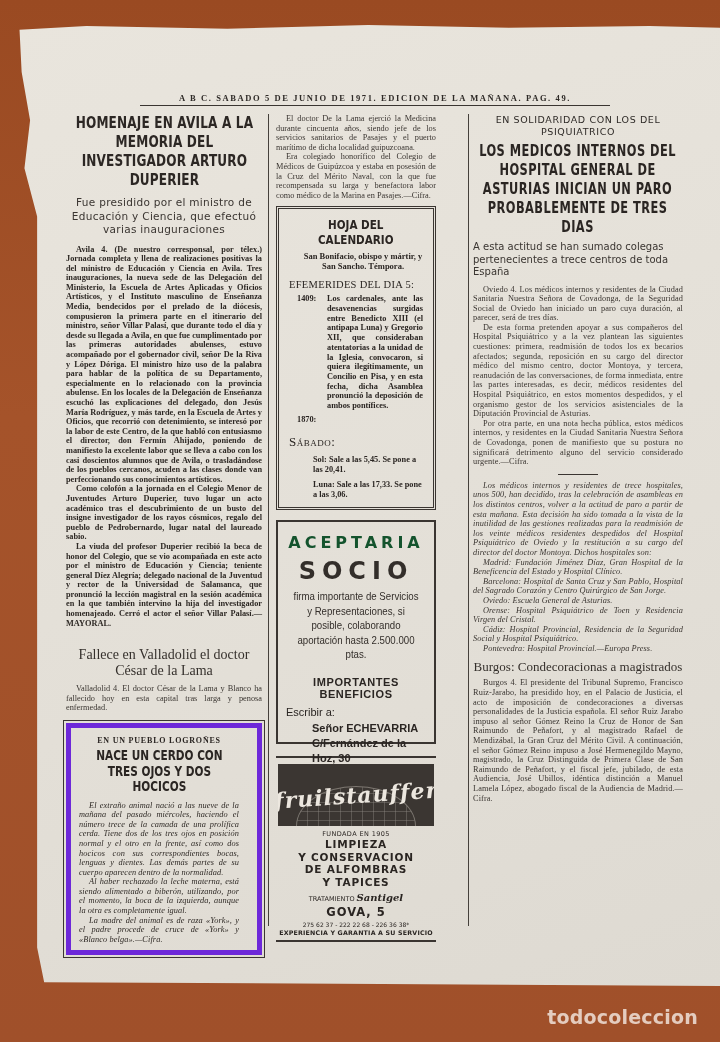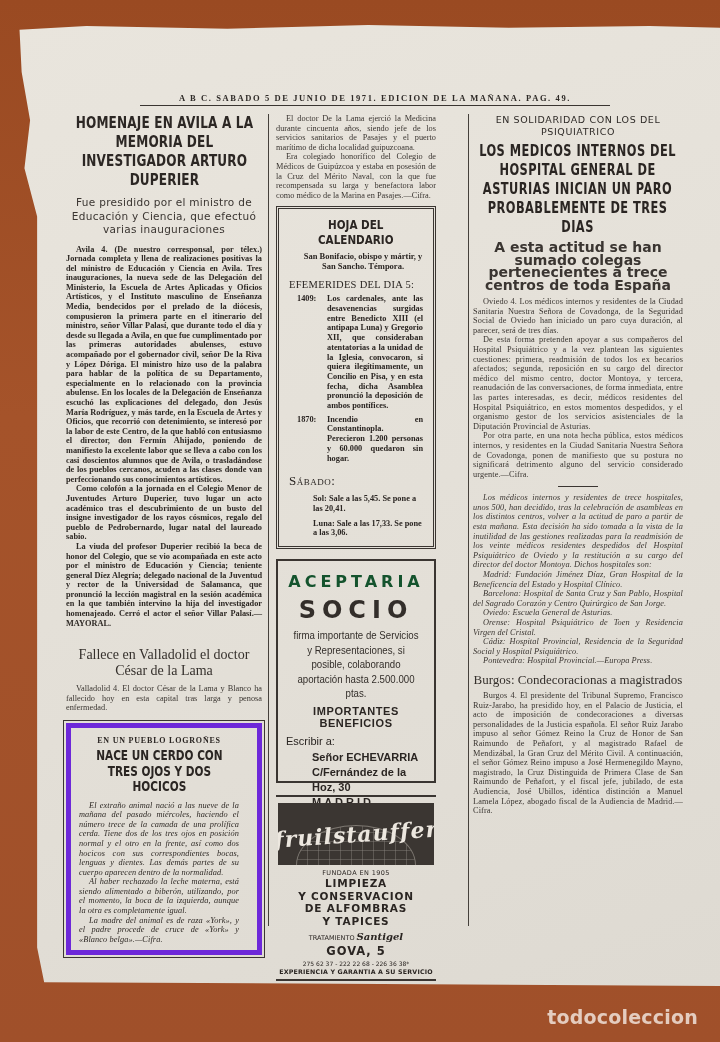--- a/index.html
+++ b/index.html
@@ -82,42 +82,42 @@
   .cal .entry { display: flex; font-size: 8.3px; line-height: 9.7px; font-weight: bold; margin-top: 4px; padding-left: 8px; }
   .cal .entry .yr { flex: 0 0 30px; }
   .cal .entry .tx { flex: 1; text-align: justify; }
   .cal .sab { font-size: 13px; font-weight: normal; margin-top: 10px; letter-spacing: 0.5px; font-variant: small-caps; }
   .cal .astro { font-size: 8.3px; line-height: 9.7px; font-weight: bold; padding-left: 24px; margin-top: 5px; }
 
   .ad1 { border: 2px solid #3a3531; margin-top: 10px; padding: 8px 8px 6px; height: 224px; }
   .ad1 .a1 { font-family: "DejaVu Sans", sans-serif; font-weight: bold; font-size: 16px; letter-spacing: 4px; text-align: center; line-height: 26px; color: #14532d; }
   .ad1 .a2 { font-family: "DejaVu Sans", sans-serif; font-weight: bold; font-size: 24px; letter-spacing: 6px; text-align: center; line-height: 30px; color: #332e2a; }
   .ad1 .a3 { font-family: "Liberation Sans", sans-serif; font-size: 10.5px; line-height: 14.5px; text-align: center; margin-top: 3px; color: #332e2a; transform: scaleX(0.92); }
-  .ad1 .a4 { font-family: "Liberation Sans", sans-serif; font-weight: bold; font-size: 11px; text-align: center; margin-top: 4px; letter-spacing: 0.6px; }
+  .ad1 .a4 { font-family: "Liberation Sans", sans-serif; font-weight: bold; font-size: 11px; text-align: center; margin-top: 14px; letter-spacing: 0.6px; }
   .ad1 .a5 { font-family: "Liberation Sans", sans-serif; font-size: 11px; margin-top: 6px; }
   .ad1 .a6 { font-family: "Liberation Sans", sans-serif; font-weight: bold; font-size: 11px; padding-left: 26px; line-height: 15px; margin-top: 3px; }
   .ad1 .a7 { font-family: "Liberation Sans", sans-serif; font-weight: bold; font-size: 11px; padding-left: 26px; letter-spacing: 3px; line-height: 14px; }
 
   .ad2 { border-top: 2px solid #3a3531; border-bottom: 2px solid #3a3531; margin-top: 12px; padding: 6px 2px 4px; }
   .ad2 .logo { background: #3b3632; height: 62px; display: flex; align-items: center; justify-content: center; position: relative; overflow: hidden; }
   .ad2 .logo span { font-family: "DejaVu Serif", serif; font-style: italic; font-weight: bold; color: #ece7df; font-size: 22px; letter-spacing: 1px; transform: rotate(-4deg); position: relative; z-index: 2; }
   .ad2 .globe { position: absolute; bottom: -40px; left: 50%; width: 120px; height: 80px; margin-left: -60px; border: 1px solid #a8a29a; border-radius: 50%; z-index: 1; opacity: 0.6;
      background: repeating-linear-gradient(90deg, transparent 0 10px, rgba(200,195,188,0.4) 10px 11px), repeating-linear-gradient(0deg, transparent 0 8px, rgba(200,195,188,0.4) 8px 9px); }
   .ad2 .fund { font-family: "DejaVu Sans", sans-serif; font-size: 6.5px; text-align: center; margin-top: 4px; letter-spacing: 0.4px; }
   .ad2 .big { font-family: "DejaVu Sans", sans-serif; font-weight: bold; font-size: 10.5px; text-align: center; line-height: 12.5px; letter-spacing: 0.8px; }
   .ad2 .trat { font-family: "DejaVu Sans", sans-serif; font-size: 6.5px; text-align: center; margin-top: 4px; }
   .ad2 .trat em { font-family: "DejaVu Serif", serif; font-style: italic; font-weight: bold; font-size: 10px; }
   .ad2 .goya { font-family: "DejaVu Sans", sans-serif; font-weight: bold; font-size: 11.5px; text-align: center; letter-spacing: 1px; margin-top: 2px; }
   .ad2 .tel { font-family: "DejaVu Sans", sans-serif; font-size: 6px; text-align: center; margin-top: 2px; }
   .ad2 .exp { font-family: "DejaVu Sans", sans-serif; font-weight: bold; font-size: 6.3px; text-align: center; margin-top: 1px; letter-spacing: 0.2px; }
 
   
   .c3-kicker { font-family: "DejaVu Sans", sans-serif; font-size: 9.5px; text-align: center; line-height: 12px; letter-spacing: 0.6px; color: #2e2a27; }
   .c3-title { font-family: "DejaVu Sans", sans-serif; font-weight: bold; font-size: 15px; line-height: 19px; text-align: center; transform: scaleX(0.76); transform-origin: center top; width: 131%; margin-left: -15.5%; margin-top: 4px; letter-spacing: 0.6px; }
-  .c3-sub { font-family: "DejaVu Sans", sans-serif; font-size: 14px; line-height: 12.5px; text-align: center; margin-top: 4px; color: #3a3531; font-weight: bold; }
+  .c3-sub { font-family: "DejaVu Sans", sans-serif; font-size: 10px; line-height: 12.5px; margin-top: 4px; color: #3a3531; }
   .c3 .body { font-weight: normal; color: #3a3531; margin-top: 6px; letter-spacing: 0.1px; }
   .c3 .body.it { font-style: italic; }
   .shortrule { width: 40px; height: 1px; background: #3a3531; margin: 7px auto 6px; }
   .c3-h2 { font-family: "Liberation Serif", serif; font-size: 13px; line-height: 14px; text-align: center; color: #35302c; margin-top: 7px; }
 
   .watermark {
     position: absolute; right: 22px; bottom: 14px;
     font-family: "DejaVu Sans", sans-serif; font-weight: bold;
     font-size: 19px; color: #ead7cc; letter-spacing: 0.2px; opacity: 0.92;
   }
@@ -164,21 +164,20 @@
   <div class="cal">
     <div class="title">HOJA DEL CALENDARIO</div>
     <div class="saints">San Bonifacio, obispo y mártir, y San Sancho. Témpora.</div>
     <div class="efh">EFEMERIDES DEL DIA 5:</div>
     <div class="entry">
       <span class="yr">1409:</span>
       <span class="tx">Los cardenales, ante las desavenencias surgidas entre Benedicto XIII (el antipapa Luna) y Gregorio XII, que consideraban atentatorias a la unidad de la Iglesia, convocaron, si quiera ilegítimamente, un Concilio en Pisa, y en esta fecha, dicha Asamblea pronunció la deposición de ambos pontífices.</span>
     </div>
     <div class="entry">
       <span class="yr">1870:</span>
-      <span class="tx">Incendio en Constantinopla. Perecieron 1.200 personas y 60.000 quedaron sin hogar.</span>
     </div>
     <div class="sab">Sábado:</div>
     <div class="astro">Sol: Sale a las 5,45. Se pone a las 20,41.</div>
     <div class="astro">Luna: Sale a las 17,33. Se pone a las 3,06.</div>
   </div>
 
   <div class="ad1">
     <div class="a1">ACEPTARIA</div>
     <div class="a2">SOCIO</div>
     <div class="a3">firma importante de Servicios y Representaciones, si posible, colaborando aportación hasta 2.500.000 ptas.</div>

